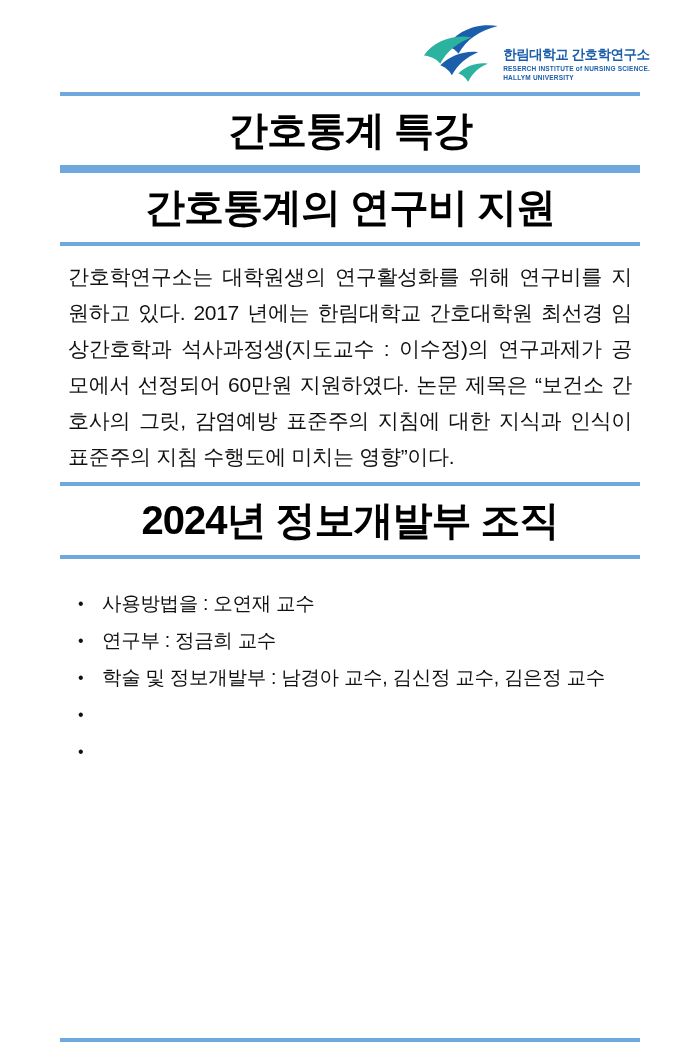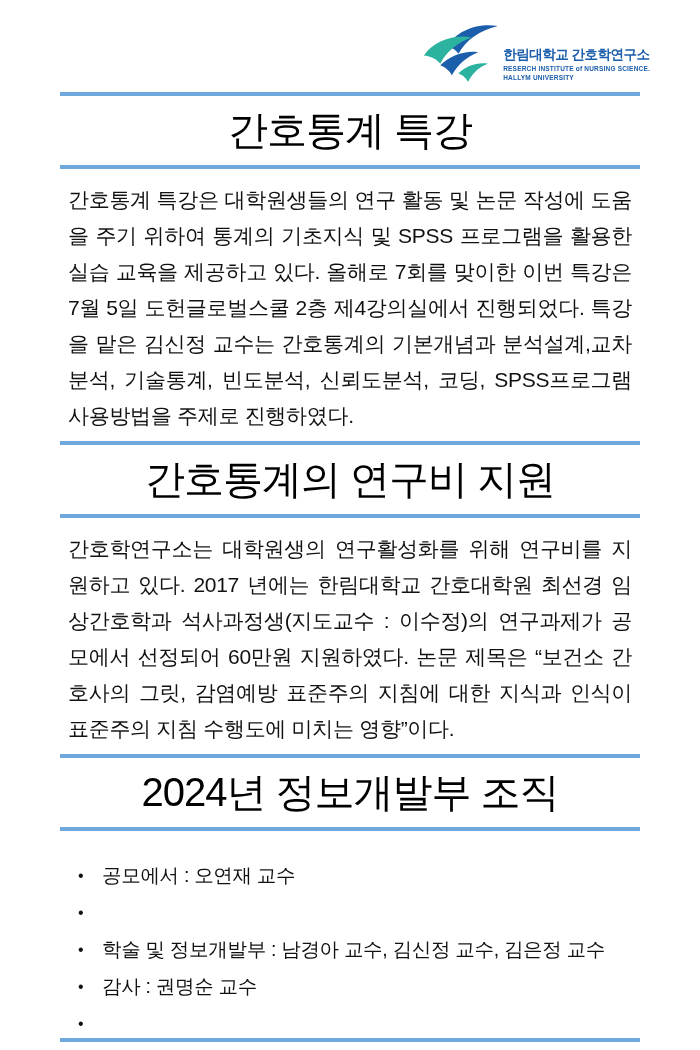--- a/index.html
+++ b/index.html
@@ -48,21 +48,21 @@
   .rule-bottom {
     position: absolute;
     left: 60px;
     right: 60px;
     top: 1038px;
     margin: 0;
   }
   
   .section-title {
     font-size: 40px;
-    font-weight: 400;
+    font-weight: 700;
     letter-spacing: -1px;
     text-align: center;
     margin: 7px 0;
     color: #000000;
   }
   
   .para {
     margin: 13px 68px 7px 68px;
     font-size: 21px;
     line-height: 36px;
@@ -110,47 +110,46 @@
         <div class="logo-en">RESERCH INSTITUTE of NURSING SCIENCE.</div>
         <div class="logo-en">HALLYM UNIVERSITY</div>
       </div>
     </div>
   </header>
 
   <div class="rule"></div>
   <h1 class="section-title">간호통계 특강</h1>
   <div class="rule"></div>
 
-  <p class="para">간호통계 특강은 대학원생들의 연구 활동 및 논문 작성에 도움을 주기 위하여 통계의 기초지식 및 SPSS 프로그램을 활용한 실습 교육을 제공하고 있다. 올해로 7회를 맞이한 이번 특강은 7월 5일 도헌글로벌스쿨 2층 제4강의실에서 진행되었다. 특강을 맡은 김신정 교수는 간호통계의 기본개념과 분석설계,교차분석, 기술통계, 빈도분석, 신뢰도분석, 코딩, SPSS프로그램 사용방법을 주제로 진행하였다.</p>
 
   <div class="rule"></div>
   <h1 class="section-title">간호통계의 연구비 지원</h1>
   <div class="rule"></div>
 
   <p class="para">간호학연구소는 대학원생의 연구활성화를 위해 연구비를 지원하고 있다. 2017 년에는 한림대학교 간호대학원 최선경 임상간호학과 석사과정생(지도교수 : 이수정)의 연구과제가 공모에서 선정되어 60만원 지원하였다. 논문 제목은 “보건소 간호사의 그릿, 감염예방 표준주의 지침에 대한 지식과 인식이 표준주의 지침 수행도에 미치는 영향”이다.</p>
 
   <div class="rule"></div>
   <h1 class="section-title">2024년 정보개발부 조직</h1>
   <div class="rule"></div>
 
   <ul class="org-list">
     <li class="org-item">
       <span class="bullet">•</span>
-      <span>공모에서 : 오연재 교수</span>
+      <span>사용방법을 : 오연재 교수</span>
     </li>
     <li class="org-item">
       <span class="bullet">•</span>
+      <span>연구부 : 정금희 교수</span>
     </li>
     <li class="org-item">
       <span class="bullet">•</span>
       <span>학술 및 정보개발부 : 남경아 교수, 김신정 교수, 김은정 교수</span>
     </li>
     <li class="org-item">
       <span class="bullet">•</span>
-      <span>감사 : 권명순 교수</span>
     </li>
     <li class="org-item">
       <span class="bullet">•</span>
     </li>
   </ul>
 
   <div class="rule rule-bottom"></div>
 
 </div>
 

